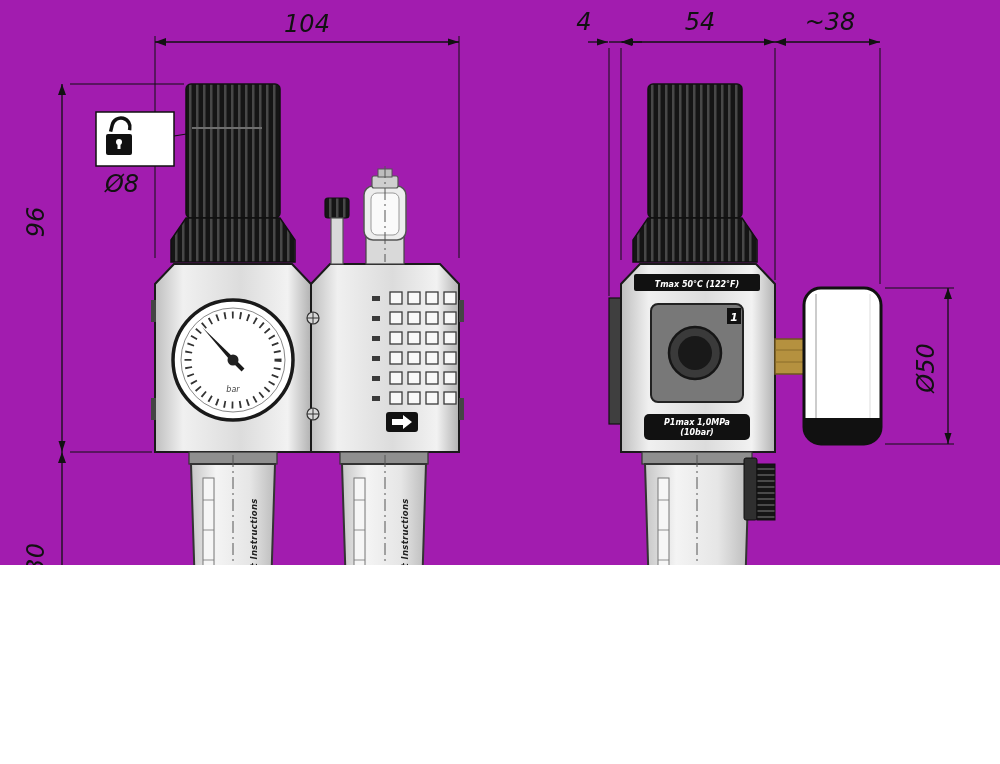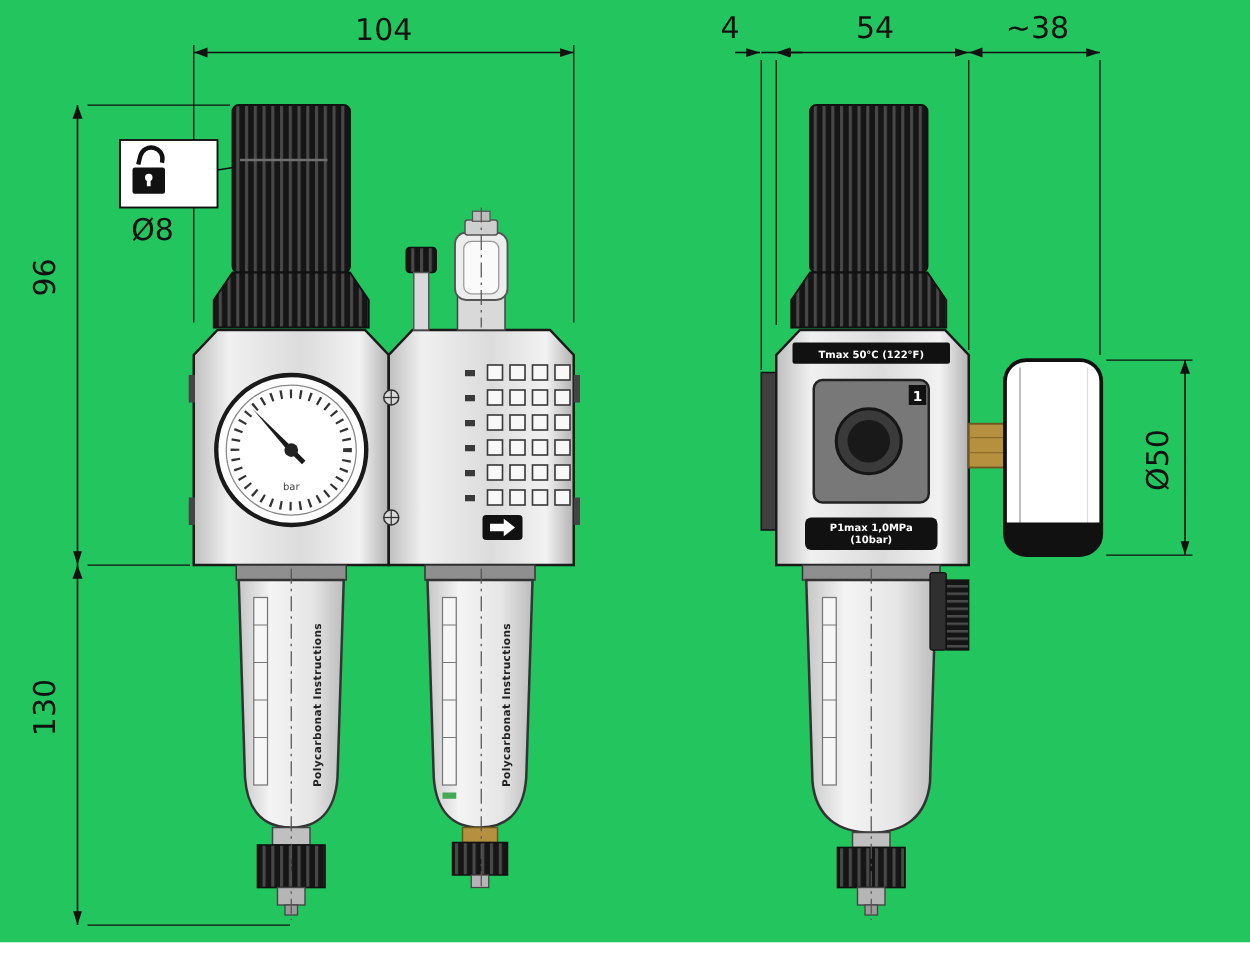--- a/index.html
+++ b/index.html
@@ -1,16 +1,16 @@
 <!DOCTYPE html>
 <html><head>
 <meta charset="utf-8">
 <style>
   html,body{margin:0;padding:0;background:#ffffff;}
-  .canvas{width:1000px;height:754px;position:relative;background:#22c55e;overflow:hidden;}
+  .canvas{width:1000px;height:565px;position:relative;background:#a21caf;overflow:hidden;font-style:italic;}
   svg{display:block;}
   svg text{font-family:"DejaVu Sans", sans-serif;fill:#111;}
   .dim{stroke:#111;stroke-width:1.3;fill:none;}
   .ext{stroke:#111;stroke-width:1;fill:none;}
   .dim-label{font-size:24px;}
   .tiny-white{font-size:8px;fill:#fff;font-weight:bold;}
   .port-num{font-size:11px;fill:#fff;font-weight:bold;}
   .bowl-label{font-size:8.5px;font-weight:bold;fill:#222;letter-spacing:0.3px;}
   .gauge-unit{font-size:8px;fill:#444;}
   .centerline{stroke:#555;stroke-width:1;stroke-dasharray:12 4 2 4;fill:none;}

